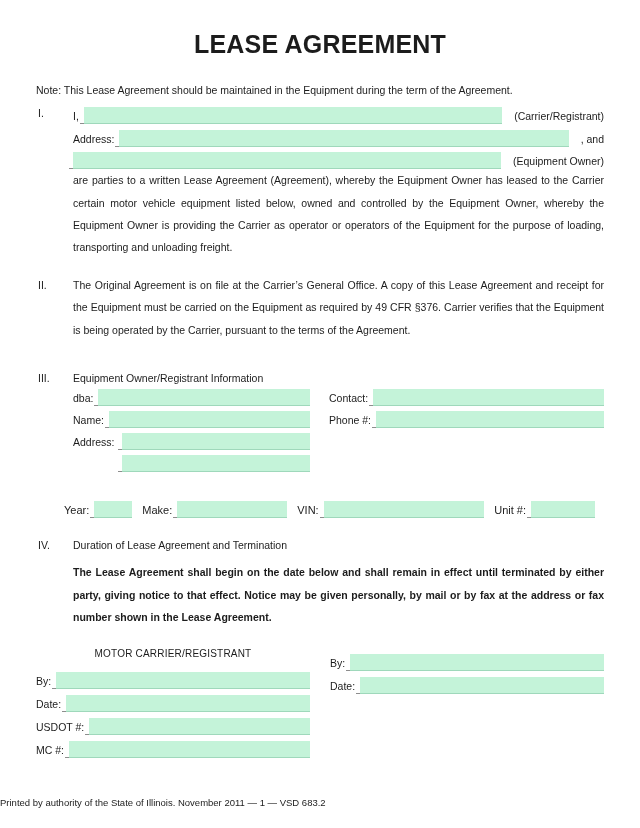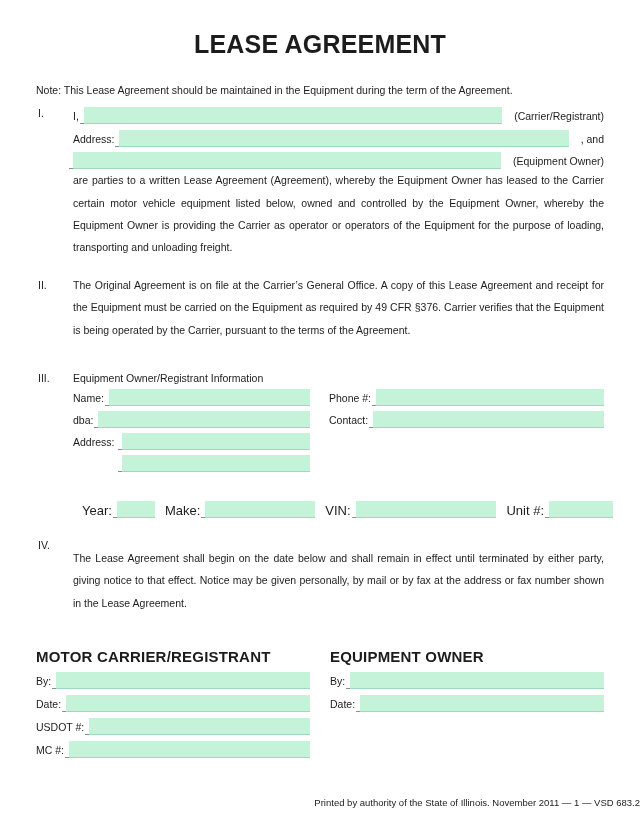--- a/index.html
+++ b/index.html
@@ -37,37 +37,37 @@
   .grow { flex:1 1 auto; }
 
   .grid { position:absolute; left:73px; top:384px; width:531px; font-size:10.5px; }
   .grid .row { display:flex; height:22px; }
   .col-l { width:237px; display:flex; align-items:flex-end; }
   .col-r { flex:1 1 auto; margin-left:19px; display:flex; align-items:flex-end; }
   .lbl { white-space:nowrap; margin-right:5px; line-height:15px; }
   .lbl-fixed { display:inline-block; width:44px; }
   .spacer { flex:none; width:49px; }
 
-  .yearrow { position:absolute; left:82px; top:488px; width:531px;
-    display:flex; align-items:flex-end; font-size:13px; }
+  .yearrow { position:absolute; left:64px; top:488px; width:531px;
+    display:flex; align-items:flex-end; font-size:11px; }
   .yearrow .lbl { margin-right:5px; }
   .gap { margin-left:10px;margin-top:15px; }
   .w-year { flex:none; width:38px; }
   .w-make { flex:none; width:110px; }
   .w-unit { flex:none; width:64px; }
 
   .sig { position:absolute; top:648px; font-size:10.5px; }
   .sig-left { left:36px; width:274px; }
   .sig-right { left:330px; width:274px; }
-  .sig .sig-head { font-weight:bold; font-size:15px; letter-spacing:0.2px; height:18px; }
+  .sig .sig-head { font-weight:normal; font-size:10px; letter-spacing:0.2px; height:18px;text-align:center; }
   .sig .fline { height:23px;align-items:flex-end; }
 
   .footer {
     position:absolute; left:0; top:797px; width:100%;
-    text-align:right; font-size:9.5px; color:#1c1c1c;
+    text-align:left; font-size:9.5px; color:#1c1c1c;
   }
 </style>
 </head>
 <body>
 
 <div class="page">
 
   <div class="title">LEASE AGREEMENT</div>
 
   <div class="note">Note: This Lease Agreement should be maintained in the Equipment during the term of the Agreement.</div>
@@ -103,35 +103,35 @@
   <div class="sec" style="top:350px;margin-top:17px;">
     <span class="num">III.</span>
     <div class="content">
       <div class="heading-line">Equipment Owner/Registrant Information</div>
     </div>
   </div>
 
   <div class="grid">
     <div class="row">
       <div class="col-l">
+        <span class="lbl">dba:</span>
+        <span class="field grow"></span>
+      </div>
+      <div class="col-r">
+        <span class="lbl">Contact:</span>
+        <span class="field grow"></span>
+      </div>
+    </div>
+    <div class="row">
+      <div class="col-l">
         <span class="lbl">Name:</span>
         <span class="field grow"></span>
       </div>
       <div class="col-r">
         <span class="lbl">Phone #:</span>
-        <span class="field grow"></span>
-      </div>
-    </div>
-    <div class="row">
-      <div class="col-l">
-        <span class="lbl">dba:</span>
-        <span class="field grow"></span>
-      </div>
-      <div class="col-r">
-        <span class="lbl">Contact:</span>
         <span class="field grow"></span>
       </div>
     </div>
     <div class="row">
       <div class="col-l">
         <span class="lbl lbl-fixed">Address:</span>
         <span class="field grow"></span>
       </div>
     </div>
     <div class="row">
@@ -149,21 +149,22 @@
     <span class="field w-make"></span>
     <span class="lbl gap">VIN:</span>
     <span class="field grow"></span>
     <span class="lbl gap">Unit #:</span>
     <span class="field w-unit"></span>
   </div>
 
   <div class="sec" style="top:534px;">
     <span class="num">IV.</span>
     <div class="content">
-      <div class="para" style="margin-top:13px;">The Lease Agreement shall begin on the date below and shall remain in effect until terminated by either party, giving notice to that effect. Notice may be given personally, by mail or by fax at the address or fax number shown in the Lease Agreement.</div>
+      <div class="heading-line">Duration of Lease Agreement and Termination</div>
+      <div class="para" style="margin-top:5px;font-weight:bold;">The Lease Agreement shall begin on the date below and shall remain in effect until terminated by either party, giving notice to that effect. Notice may be given personally, by mail or by fax at the address or fax number shown in the Lease Agreement.</div>
     </div>
   </div>
 
   <div class="sig sig-left">
     <div class="sig-head">MOTOR CARRIER/REGISTRANT</div>
     <div class="fline">
       <span class="pre">By:</span>
       <span class="field grow"></span>
     </div>
     <div class="fline">
@@ -174,21 +175,20 @@
       <span class="pre">USDOT #:</span>
       <span class="field grow"></span>
     </div>
     <div class="fline">
       <span class="pre">MC #:</span>
       <span class="field grow"></span>
     </div>
   </div>
 
   <div class="sig sig-right">
-    <div class="sig-head">EQUIPMENT OWNER</div>
     <div class="fline">
       <span class="pre">By:</span>
       <span class="field grow"></span>
     </div>
     <div class="fline">
       <span class="pre">Date:</span>
       <span class="field grow"></span>
     </div>
   </div>
 

